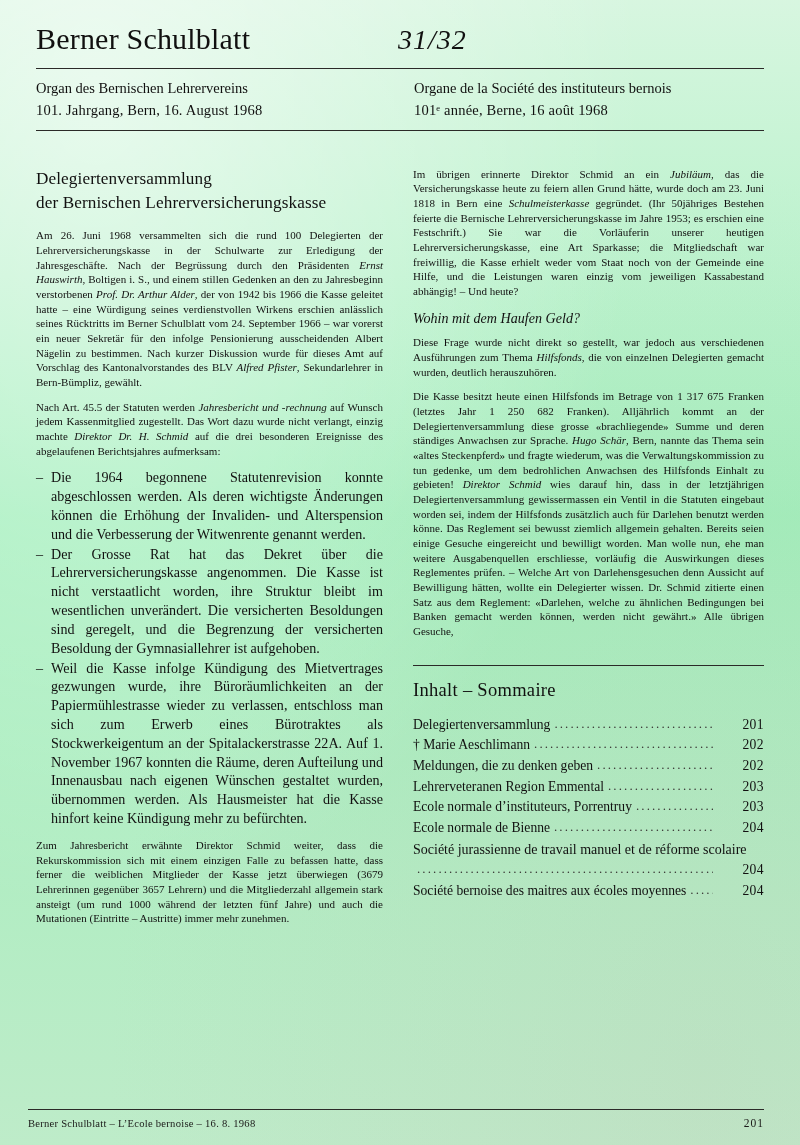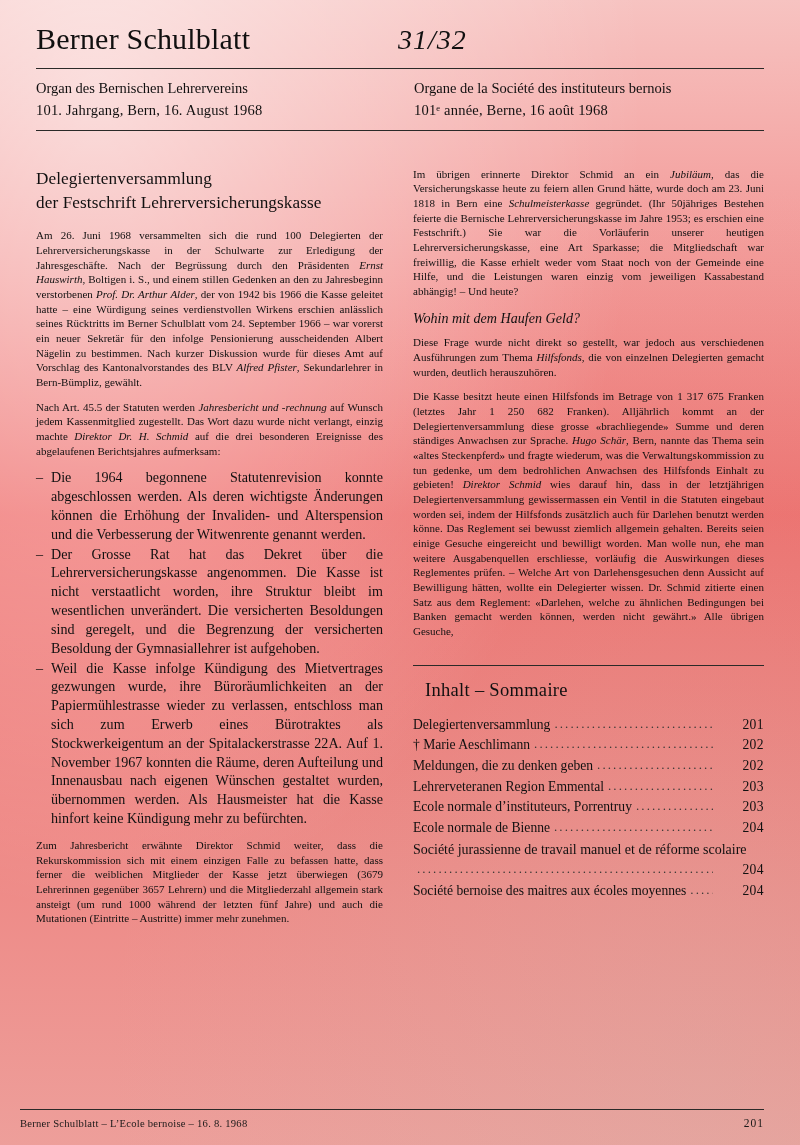--- a/index.html
+++ b/index.html
@@ -9,21 +9,21 @@
     background: #ffffff;
   }
   body {
     font-family: "Liberation Serif", "DejaVu Serif", serif;
   }
   .page {
     position: relative;
     width: 800px;
     height: 1145px;
     margin: 0 auto;
-    background: #ef4444;
+    background: #86efac;
     box-sizing: border-box;
     overflow: hidden;
     color: #111010;
   }
   
   .page::before {
     content: "";
     position: absolute;
     inset: 0;
     pointer-events: none;
@@ -150,21 +150,21 @@
   
   .toc-wrap { margin-top: 26px; }
   .toc-rule {
     border-top: 1.5px solid #2b2a28;
     height: 0;
     margin-bottom: 14px;
   }
   h2.toc-title {
     font-size: 18.5px;
     font-weight: normal;
-    margin: 0 0 14px 12px;
+    margin: 0 0 14px 0;
     letter-spacing: 0.3px;
   }
   .toc-list { }
   .toc-row {
     display: flex;
     align-items: baseline;
     font-size: 13.6px;
     line-height: 1.52;
     white-space: nowrap;
   }
@@ -184,21 +184,21 @@
   .toc-row .t-page {
     font-variant-numeric: oldstyle-nums;
     letter-spacing: 0.4px;
     min-width: 48px;
     text-align: right;
   }
 
   
   .footer {
     position: absolute;
-    left: 20px;
+    left: 28px;
     right: 36px;
     bottom: 16px;
     z-index: 1;
   }
   .footer-rule {
     border-top: 1.2px solid #2b2a28;
     height: 0;
     margin-bottom: 7px;
   }
   .footer-row {
@@ -241,21 +241,21 @@
     </div>
 
     <div class="rule thin"></div>
 
     <div class="columns">
 
       <div class="col">
 
         <h1 class="article-title">
           <span>Delegiertenversammlung</span><br>
-          <span>der Festschrift Lehrerversicherungskasse</span>
+          <span>der Bernischen Lehrerversicherungskasse</span>
         </h1>
 
         <p class="body"><span>Am 26. Juni 1968 versammelten sich die rund 100 Delegierten der Lehrerversicherungskasse in der Schulwarte zur Erledigung der Jahresgeschäfte. Nach der Begrüssung durch den Präsidenten </span><em>Ernst Hauswirth</em><span>, Boltigen i. S., und einem stillen Gedenken an den zu Jahresbeginn verstorbenen </span><em>Prof. Dr. Arthur Alder</em><span>, der von 1942 bis 1966 die Kasse geleitet hatte – eine Würdigung seines verdienstvollen Wirkens erschien anlässlich seines Rücktritts im Berner Schulblatt vom 24. September 1966 – war vorerst ein neuer Sekretär für den infolge Pensionierung ausscheidenden Albert Nägelin zu bestimmen. Nach kurzer Diskussion wurde für dieses Amt auf Vorschlag des Kantonalvorstandes des BLV </span><em>Alfred Pfister</em><span>, Sekundarlehrer in Bern-Bümpliz, gewählt.</span></p>
 
 
         <p class="body"><span>Nach Art. 45.5 der Statuten werden </span><em>Jahresbericht und -rechnung</em><span> auf Wunsch jedem Kassenmitglied zugestellt. Das Wort dazu wurde nicht verlangt, einzig machte </span><em>Direktor Dr. H. Schmid</em><span> auf die drei besonderen Ereignisse des abgelaufenen Berichtsjahres aufmerksam:</span></p>
 
         <ul class="dashlist">
           <li><span class="dash">–</span><span>Die 1964 begonnene Statutenrevision konnte abgeschlossen werden. Als deren wichtigste Änderungen können die Erhöhung der Invaliden- und Alterspension und die Verbesserung der Witwenrente genannt werden.</span></li>
           <li><span class="dash">–</span><span>Der Grosse Rat hat das Dekret über die Lehrerversicherungskasse angenommen. Die Kasse ist nicht verstaatlicht worden, ihre Struktur bleibt im wesentlichen unverändert. Die versicherten Besoldungen sind geregelt, und die Begrenzung der versicherten Besoldung der Gymnasiallehrer ist aufgehoben.</span></li>

